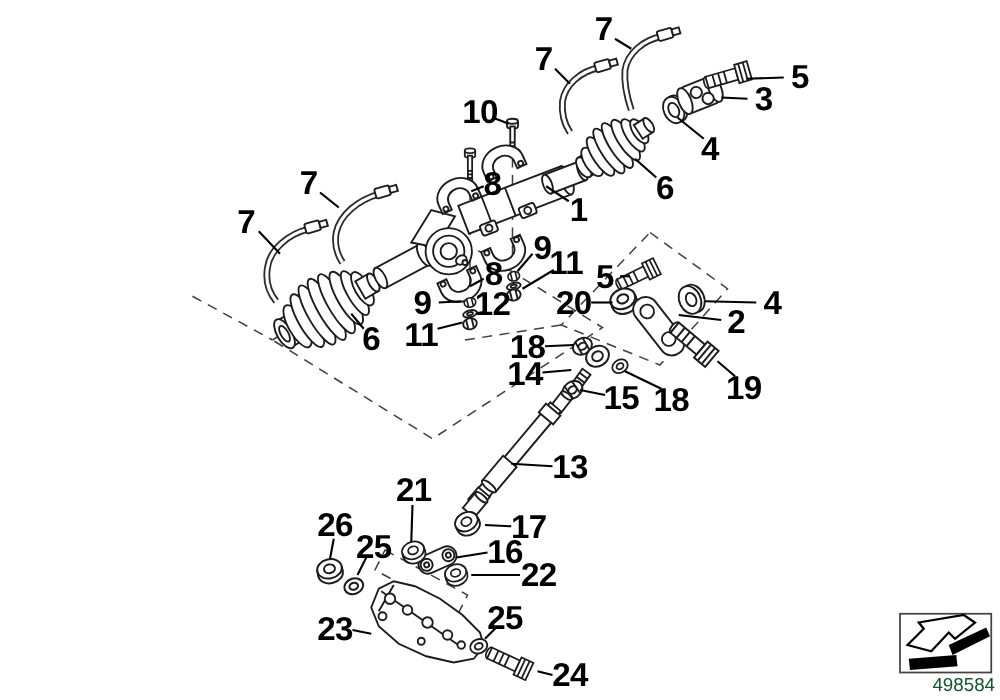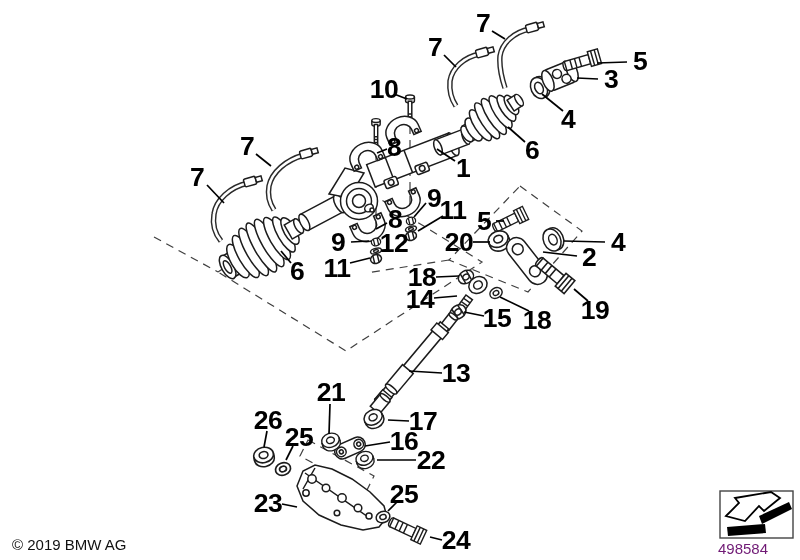--- a/index.html
+++ b/index.html
@@ -5,21 +5,21 @@
   html,body{margin:0;padding:0;background:#ffffff;}
   body{width:800px;height:560px;position:relative;overflow:hidden;
        font-family:"Liberation Sans",sans-serif;}
   .stage{position:absolute;inset:0;background:#fff;}
   svg{position:absolute;left:0;top:0;}
   text.callout{font-family:"Liberation Sans",sans-serif;font-weight:700;
                font-size:26.5px;letter-spacing:-0.5px;fill:#000;
                text-anchor:middle;}
   .copyright{position:absolute;left:12px;top:536px;font-size:15px;color:#111;}
   .stampcode{position:absolute;left:718px;top:540px;width:78px;
-             text-align:left;font-size:15px;color:#701a75;}
+             text-align:right;font-size:15px;color:#14532d;}
   .art{stroke:#1c1c1c;stroke-width:1.5;fill:#ffffff;}
   .nofill{fill:none;}
   .dash{stroke:#3f3f3f;stroke-width:1.2;fill:none;stroke-dasharray:8 6;}
   .cable-out{stroke:#2b2b2b;stroke-width:5.5;fill:none;}
   .cable-in{stroke:#ffffff;stroke-width:2.6;fill:none;}
   .blackfill{fill:#000;stroke:none;}
 </style>
 </head>
 <body>
 
@@ -343,15 +343,14 @@
         <text x="268" y="512" class="callout">23</text>
         <line x1="398" y1="501" x2="388" y2="511" stroke="#000000" stroke-width="1.7"></line>
         <text x="404" y="503" class="callout">25</text>
         <line x1="442" y1="540" x2="430" y2="537" stroke="#000000" stroke-width="1.7"></line>
         <text x="456" y="549" class="callout">24</text>
         <line x1="291" y1="263" x2="281" y2="251" stroke="#000000" stroke-width="1.7"></line>
         <text x="297" y="280" class="callout">6</text>
       </g>
 </svg>
 
-<div class="copyright">© 2019 BMW AG</div>
 <div class="stampcode">498584</div>
 </div>
 
 </body></html>

